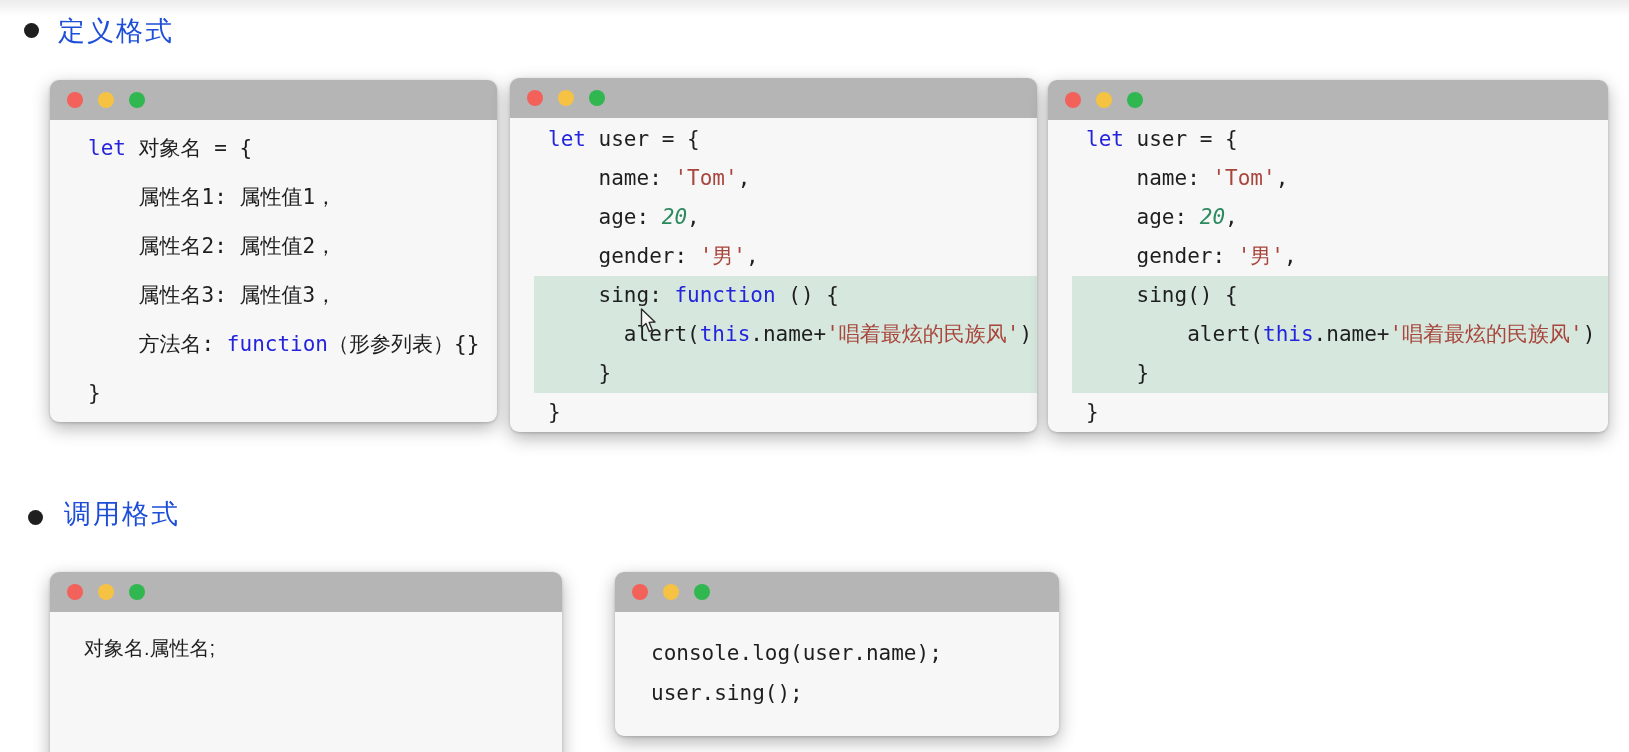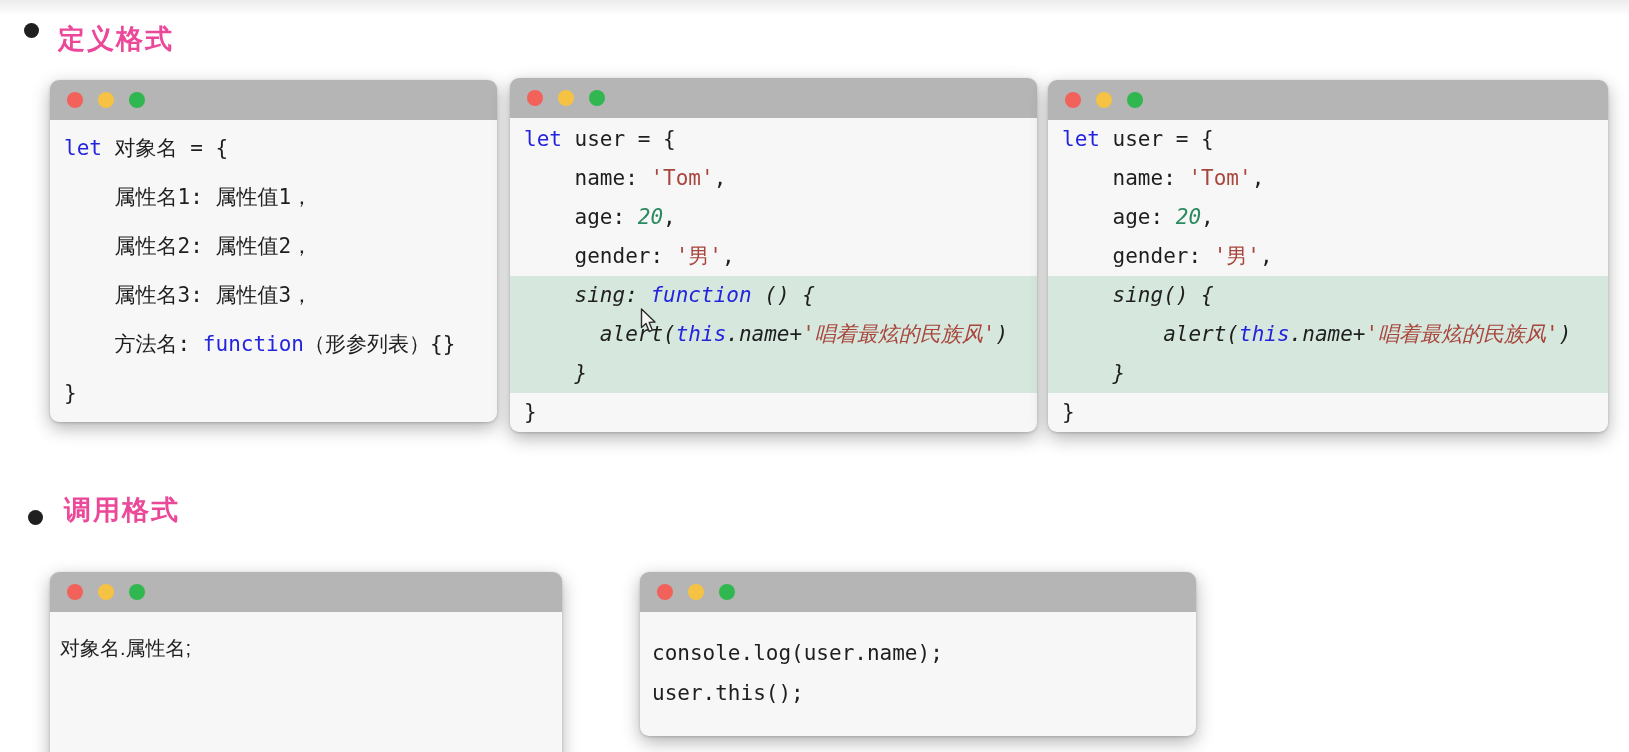--- a/index.html
+++ b/index.html
@@ -11,42 +11,42 @@
   .topfade{
     position:absolute;left:0;top:0;width:100%;height:16px;
     background:linear-gradient(#ececec,rgba(255,255,255,0));
     pointer-events:none;
   }
   .bullet{
     position:absolute;width:15px;height:15px;border-radius:50%;
     background:#1f1f1f;
   }
   .heading{
-    position:absolute;font-size:27px;font-weight:700;color:#ec4899;
-    letter-spacing:2px;white-space:nowrap;margin-top:8px;
+    position:absolute;font-size:27px;font-weight:400;color:#1d4ed8;
+    letter-spacing:2px;white-space:nowrap;
   }
   .window{
     position:absolute;border-radius:9px;overflow:hidden;
     background:var(--winbg,#f7f7f7);
     box-shadow:0 6px 18px rgba(0,0,0,.30),0 1px 3px rgba(0,0,0,.18);
   }
   .titlebar{
     height:40px;background:var(--titlebar,#b5b5b5);
     display:flex;align-items:center;gap:15px;padding-left:17px;
   }
   .dot{width:16px;height:16px;border-radius:50%;flex:0 0 auto;}
   .dot.red{background:var(--t-red,#f2615a);}
   .dot.yellow{background:var(--t-yellow,#f6c243);}
   .dot.green{background:var(--t-green,#30b750);}
   .code{
     font-family:"DejaVu Sans Mono","Liberation Mono",monospace;
     font-size:21px;color:#1e1e1e;white-space:pre;
   }
-  .line{padding:0 14px;}
-  .line.hl{background:var(--hl,#d6e8de);font-style:italic;}
+  .line{padding:0 14px;margin-left:24px;}
+  .line.hl{background:var(--hl,#d6e8de);}
   .tok-p{color:#1e1e1e;}
   .tok-kw{color:var(--kw,#2424dd);}
   .tok-str{color:var(--str,#a8453c);}
   .tok-num{color:var(--num,#2c8a5f);font-style:italic;}
   
   .wbody-1{padding-top:4px;}  .wbody-1 .line{height:49px;line-height:49px;}
   .wbody-2{padding-top:2px;}  .wbody-2 .line{height:39px;line-height:39px;}
   .wbody-3{padding-top:0;}    .wbody-3 .line{height:39px;line-height:39px;}
   .wbody-4{padding-top:12px;font-family:"Liberation Sans",sans-serif;font-size:20px;color:#111;}
   .wbody-4 .line{height:48px;line-height:48px;padding:0 10px;}
@@ -82,37 +82,37 @@
 <div class="window" style="left:1048px;top:80px;width:560px;height:352px">
   <div class="titlebar">
     <span class="dot red"></span>
     <span class="dot yellow"></span>
     <span class="dot green"></span>
   </div>
   <div class="code wbody-3"><div class="line"><span class="tok-kw">let</span><span class="tok-p"> user = {</span></div><div class="line"><span class="tok-p">    name: </span><span class="tok-str">'Tom'</span><span class="tok-p">,</span></div><div class="line"><span class="tok-p">    age: </span><span class="tok-num">20</span><span class="tok-p">,</span></div><div class="line"><span class="tok-p">    gender: </span><span class="tok-str">'男'</span><span class="tok-p">,</span></div><div class="line hl"><span class="tok-p">    sing() {</span></div><div class="line hl"><span class="tok-p">        alert(</span><span class="tok-kw">this</span><span class="tok-p">.name+</span><span class="tok-str">'唱着最炫的民族风'</span><span class="tok-p">)</span></div><div class="line hl"><span class="tok-p">    }</span></div><div class="line"><span class="tok-p">}</span></div></div>
 </div>
 
 <span class="bullet" style="left:28px;top:510px"></span>
-<div class="heading" style="left:64px;top:484px">调用格式</div>
+<div class="heading" style="left:64px;top:496px">调用格式</div>
 
 <div class="window" style="left:50px;top:572px;width:512px;height:208px">
   <div class="titlebar">
     <span class="dot red"></span>
     <span class="dot yellow"></span>
     <span class="dot green"></span>
   </div>
   <div class="wbody-4">
       <div class="line"><span class="tok-p">对象名.属性名;</span></div>
     </div>
 </div>
 
-<div class="window" style="left:640px;top:572px;width:556px;height:164px">
+<div class="window" style="left:615px;top:572px;width:444px;height:164px">
   <div class="titlebar">
     <span class="dot red"></span>
     <span class="dot yellow"></span>
     <span class="dot green"></span>
   </div>
-  <div class="code wbody-5"><div class="line"><span class="tok-p">console.log(user.name);</span></div><div class="line"><span class="tok-p">user.this();</span></div></div>
+  <div class="code wbody-5"><div class="line"><span class="tok-p">console.log(user.name);</span></div><div class="line"><span class="tok-p">user.sing();</span></div></div>
 </div>
 
 <svg class="cursor" style="left:640px;top:308px" width="18" height="26" viewBox="0 0 18 26">
   <path d="M1.5 1 L1.5 19.5 L6 15.5 L9.2 23.5 L12.4 22.2 L9.2 14.4 L15 14 Z" fill="#f5f5f5" stroke="#2a2a2a" stroke-width="1.4" stroke-linejoin="round"></path>
 </svg>
 
 </body></html>

